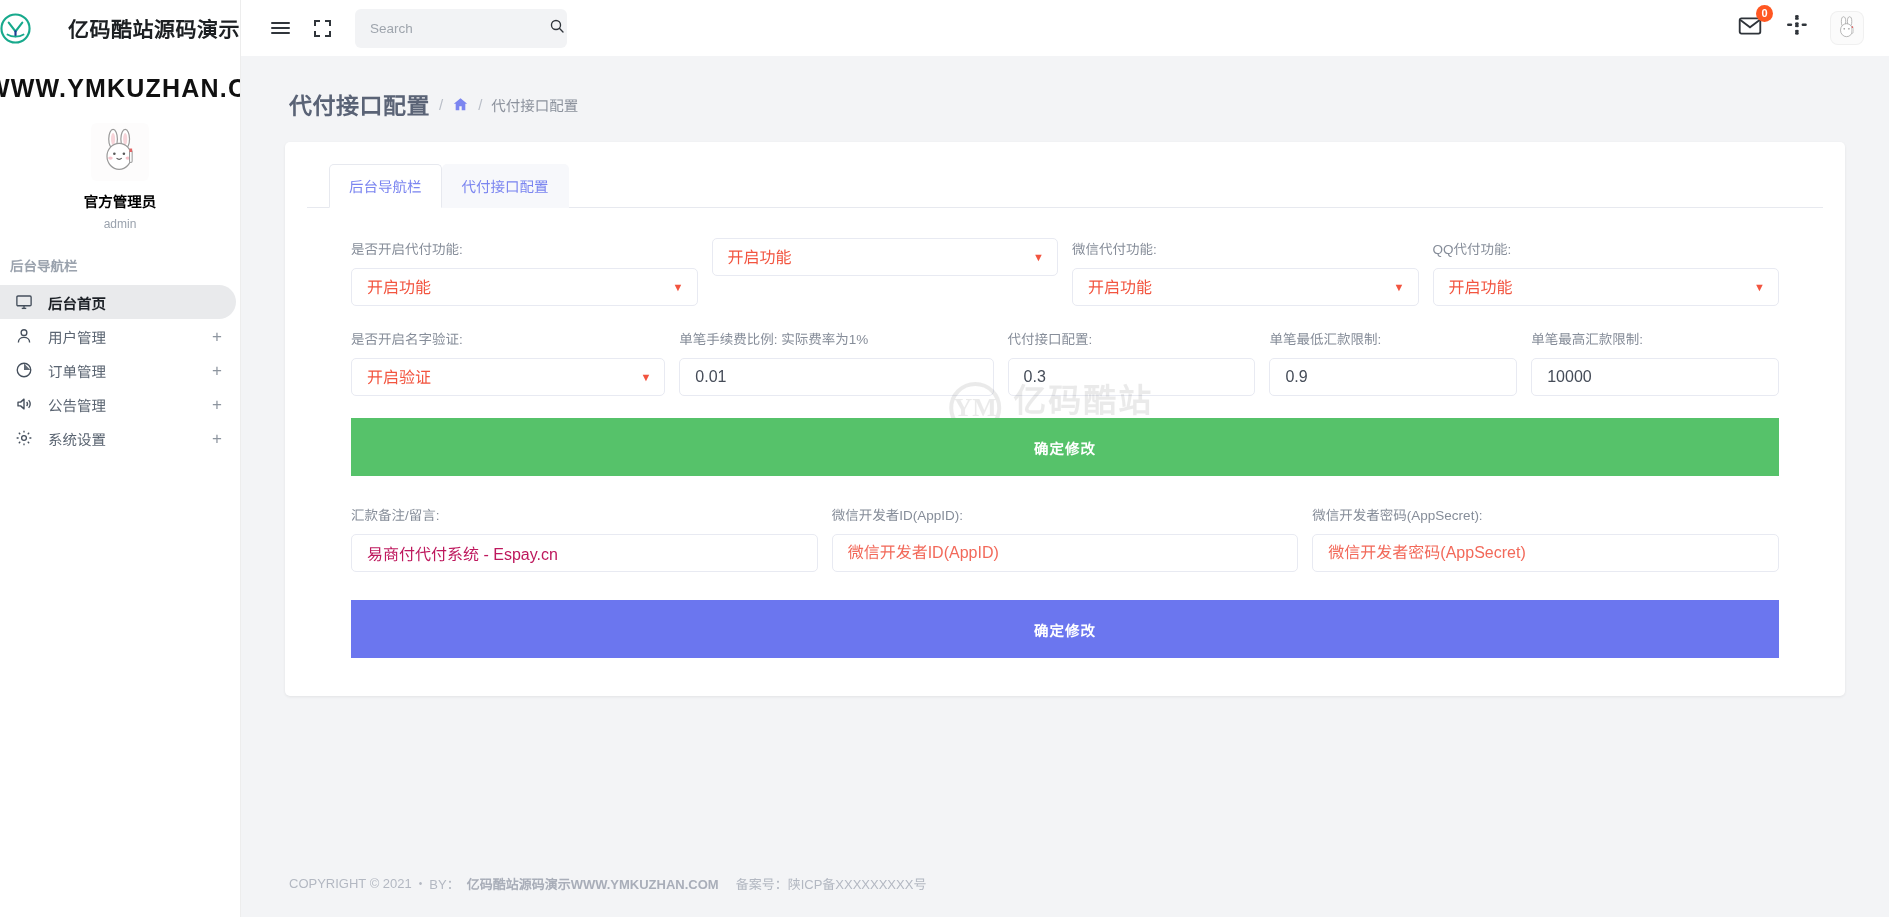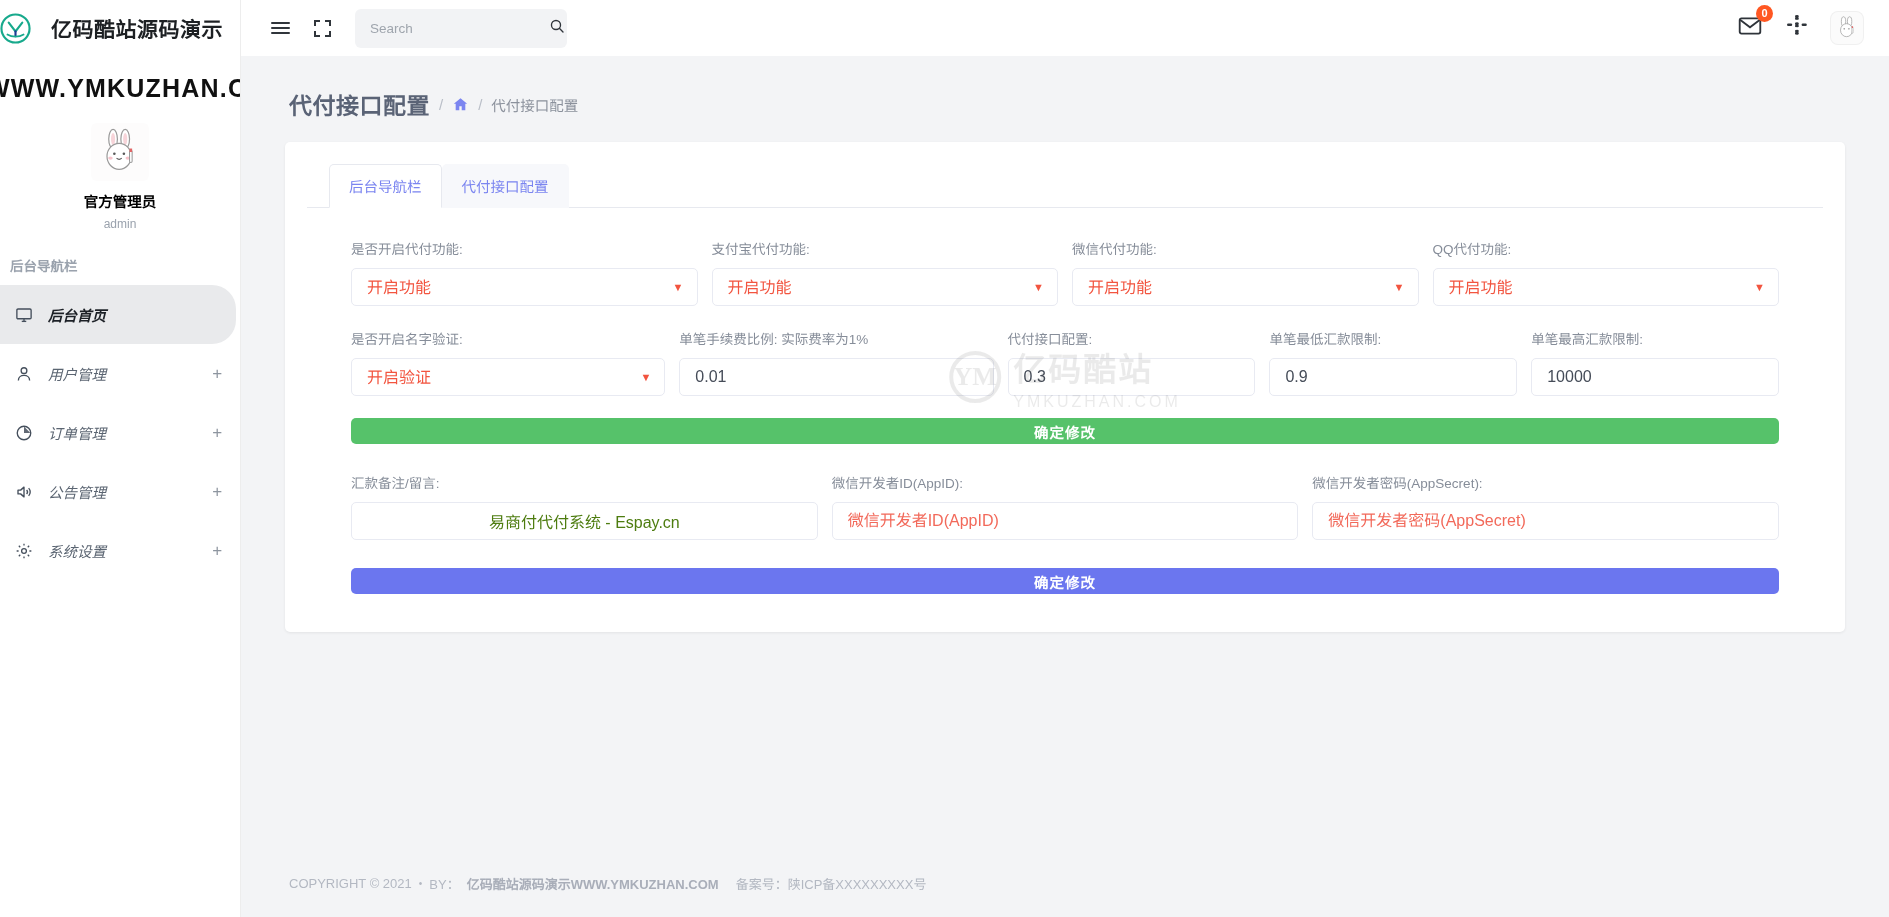--- a/index.html
+++ b/index.html
@@ -20,20 +20,21 @@
     flex: 0 0 240px;
     position: relative;
     z-index: 5;
     overflow: hidden;
   }
   .brand {
     height: 56px;
     display: flex; align-items: center;
     padding-left: 0;
     gap: 20px;
+    justify-content: space-between;
   }
   .brand-logo { width: 31px; height: 31px; flex: 0 0 31px; }
   .brand-title {
     font-size: 21px; font-weight: bold; color: #1d2023;
     letter-spacing: 0.5px; white-space: nowrap;
   }
   .site-url {
     margin-top: 18px;
     font-size: 25px;
     font-weight: bold;
@@ -53,29 +54,28 @@
     margin-top: 9px; font-size: 14.5px; font-weight: bold; color: #000000;
   }
   .profile-sub {
     margin-top: 6px; font-size: 12px; color: #9aa2ad;
   }
   .nav-heading {
     margin: 24px 0 10px 10px;
     font-size: 13.5px; color: #9aa2ad; font-weight: bold;
   }
   .nav-item {
-    height: 59px;
+    height: 34px;
     display: flex; align-items: center;
     padding: 0 14px 0 14px;
     margin: 0 4px 0 0;
     cursor: pointer;
     color: #515c6b;
     border-radius: 0 24px 24px 0;
     position: relative;
-    font-style: italic;
   }
   .nav-item.active { background: #e9eaec; }
   .nav-item.active .nav-label { color: #1c2026; font-weight: bold; }
   .nav-ico {
     width: 20px; height: 20px; flex: 0 0 20px;
     display: flex; align-items: center; justify-content: center;
     margin-right: 14px;
     color: #454f5c;
   }
   .nav-label { font-size: 14.5px; color: #5b6572; flex: 1; }
@@ -207,24 +207,24 @@
   .select-wrap select {
     -webkit-appearance: none; appearance: none;
     color: #f2543f; cursor: pointer;
   }
   .sel-caret {
     position: absolute; right: 14px; top: 50%;
     transform: translateY(-50%);
     pointer-events: none;
     color: #f2543f; font-size: 11px;
   }
-  .ctrl.val-orange { color: #4d7c0f; text-align: center; }
+  .ctrl.val-orange { color: #be185d; }
   .ctrl::placeholder { color: #f2695a; }
   .btn {
-    width: 100%; height: 26px; border: none; border-radius: 5px;
+    width: 100%; height: 58px; border: none; border-radius: 0;
     color: #fff; font-size: 14.5px; font-weight: bold;
     cursor: pointer;
     font-family: "Liberation Sans", sans-serif;
     letter-spacing: 1px;
     position: relative; z-index: 2;
   }
   .btn-green { background: #56c26a; }
   .btn-indigo { background: #6b76ef; }
   .btn-row { padding: 0 0 28px 0; }
   .btn-row.second { padding-top: 6px; padding-bottom: 0; }
@@ -454,21 +454,20 @@
           <div class="field">
             <label class="flabel">是否开启代付功能:</label>
             <div class="select-wrap">
               <select class="ctrl">
                 <option>开启功能</option>
               </select>
               <span class="sel-caret">▼</span>
             </div>
           </div>
           <div class="field">
-            <label class="flabel">支付宝代付功能:</label>
             <div class="select-wrap">
               <select class="ctrl">
                 <option>开启功能</option>
               </select>
               <span class="sel-caret">▼</span>
             </div>
           </div>
           <div class="field">
             <label class="flabel">微信代付功能:</label>
             <div class="select-wrap">

